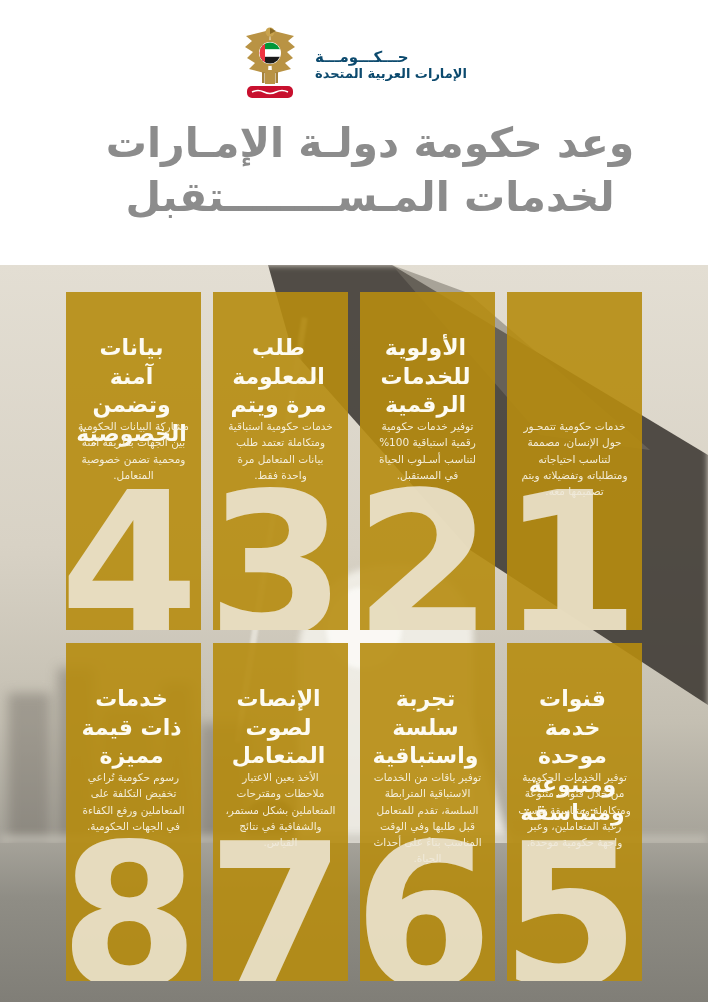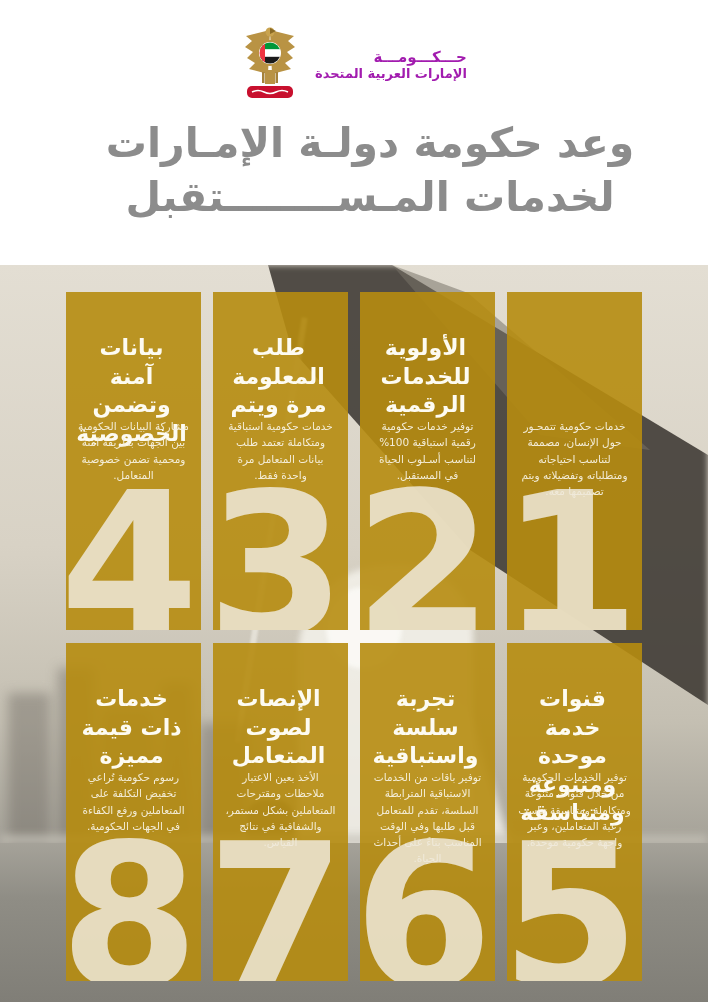--- a/index.html
+++ b/index.html
@@ -6,21 +6,21 @@
   .poster{
     position:relative;width:708px;height:1002px;overflow:hidden;
     background:#ffffff;font-family:"DejaVu Sans","Liberation Sans",sans-serif;
     direction:rtl;
   }
   
   .logo{
     position:absolute;top:24px;left:0;width:100%;
     display:flex;flex-direction:row-reverse;justify-content:center;align-items:center;gap:16px;
   }
-  .logo-text{text-align:right;color:#a21caf;direction:rtl;}
+  .logo-text{text-align:left;color:#0c4a6e;direction:rtl;}
   .logo-text .l1{font-size:15px;font-weight:bold;letter-spacing:1px;}
   .logo-text .l2{font-size:13px;font-weight:bold;}
   .poster-title{
     position:absolute;top:116px;left:0;width:100%;
     text-align:center;color:#8C8C8C;font-weight:bold;
     font-size:41px;line-height:1.32;white-space:pre-line;direction:rtl;padding-left:16px;
   }
   
   .photo{
     position:absolute;top:265px;left:0;width:708px;height:737px;overflow:hidden;

